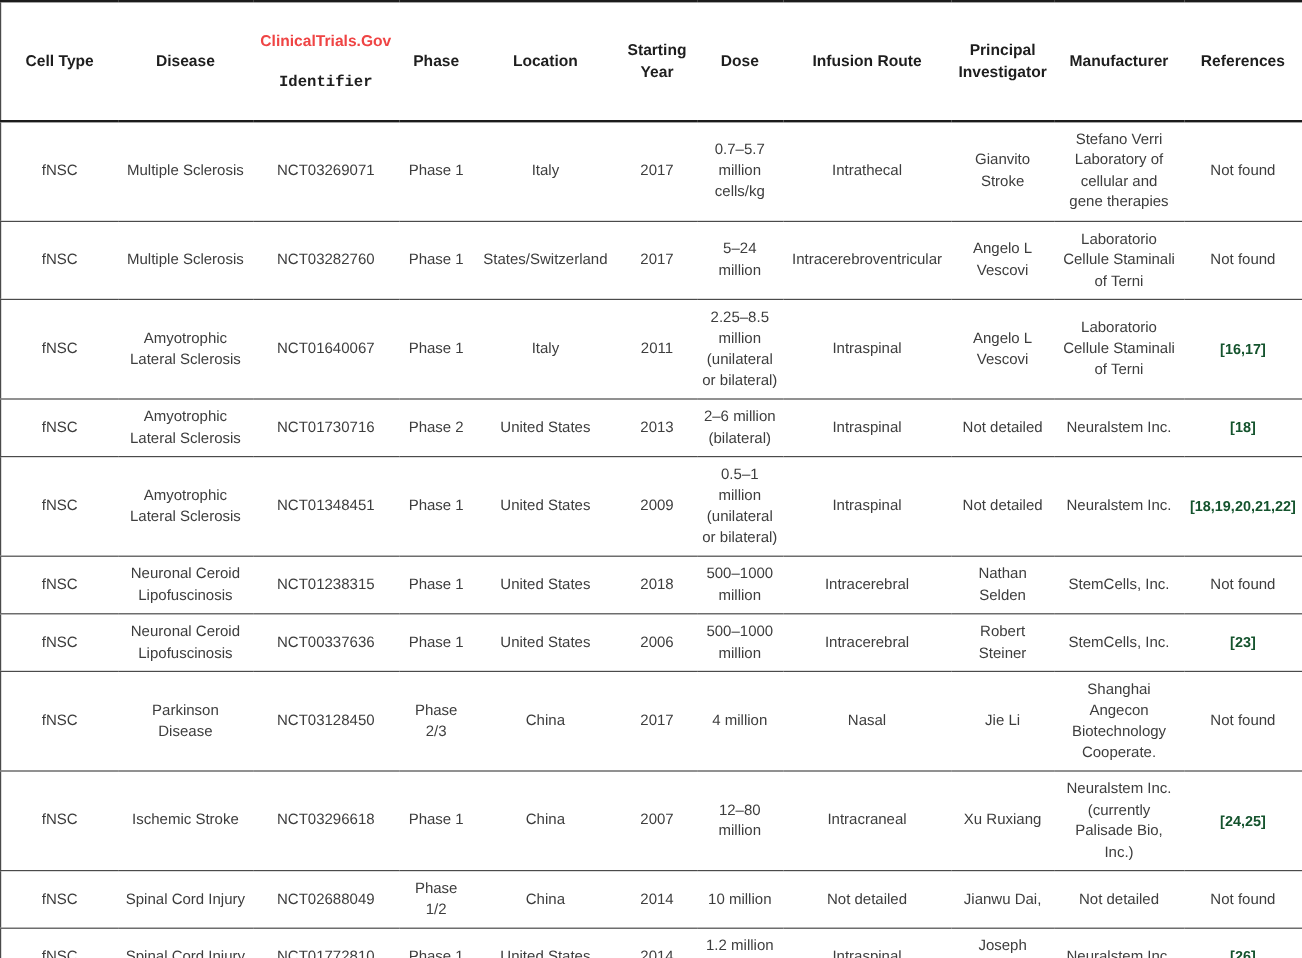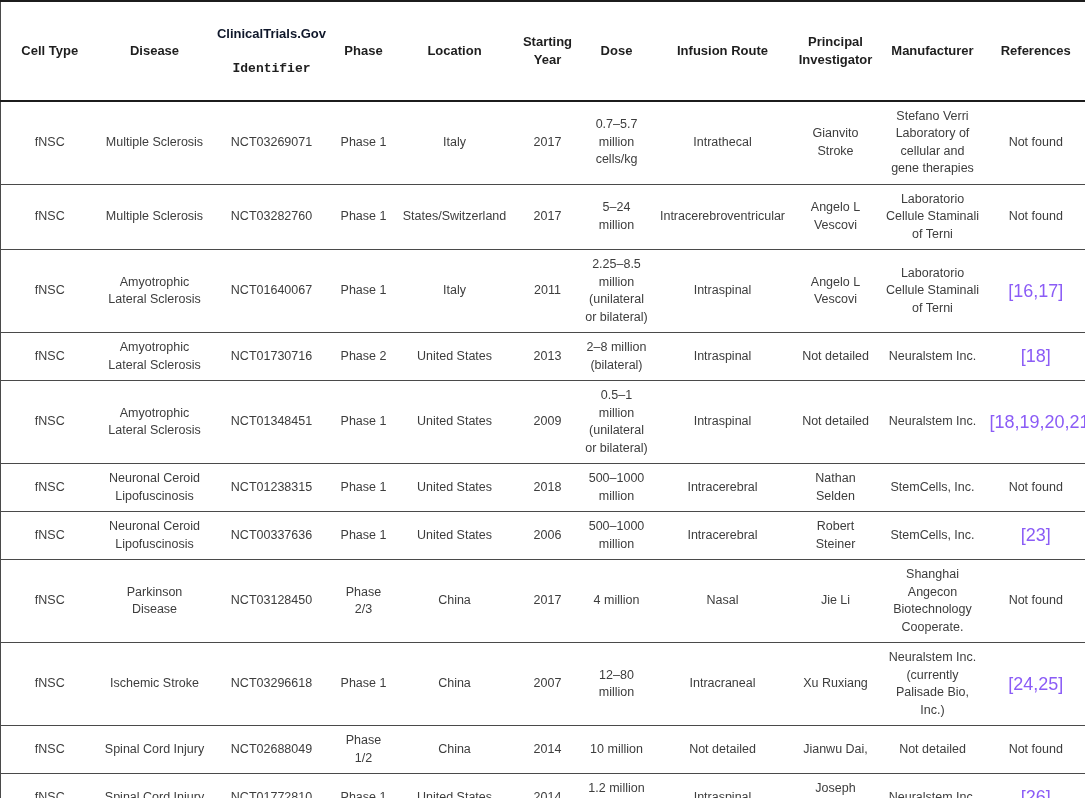--- a/index.html
+++ b/index.html
@@ -26,23 +26,23 @@
   }
   thead th {
     font-weight:bold;
     color:#1e1e1e;
     font-size:13px;
     border-bottom:2px solid #1c1c1c;
     padding:5px 2px;
     line-height:1.35;
   }
   tbody tr + tr td { border-top:1px solid #4a4a4a; }
-  .trials-gov { color:#0f172a; display:block; }
+  .trials-gov { color:#ef4444; display:block; }
   .identifier-line2 { display:block;font-family:Liberation Mono, monospace; }
-  td.ref-link { color:#8b5cf6; font-weight:normal; font-size:18px; }
+  td.ref-link { color:#14532d; font-weight:bold; font-size:12px; }
 </style>
 </head>
 <body>
 
 <table class="trials">
   <colgroup>
     <col style="width:98px">
     <col style="width:112px">
     <col style="width:122px">
     <col style="width:62px">
@@ -132,21 +132,21 @@
         <td class="ref-link">[16,17]</td>
       </tr>
       <tr>
         <td>fNSC</td>
         <td>Amyotrophic
 Lateral Sclerosis</td>
         <td>NCT01730716</td>
         <td>Phase 2</td>
         <td>United States</td>
         <td>2013</td>
-        <td>2–8 million
+        <td>2–6 million
 (bilateral)</td>
         <td>Intraspinal</td>
         <td>Not detailed</td>
         <td>Neuralstem Inc.</td>
         <td class="ref-link">[18]</td>
       </tr>
       <tr>
         <td>fNSC</td>
         <td>Amyotrophic
 Lateral Sclerosis</td>

